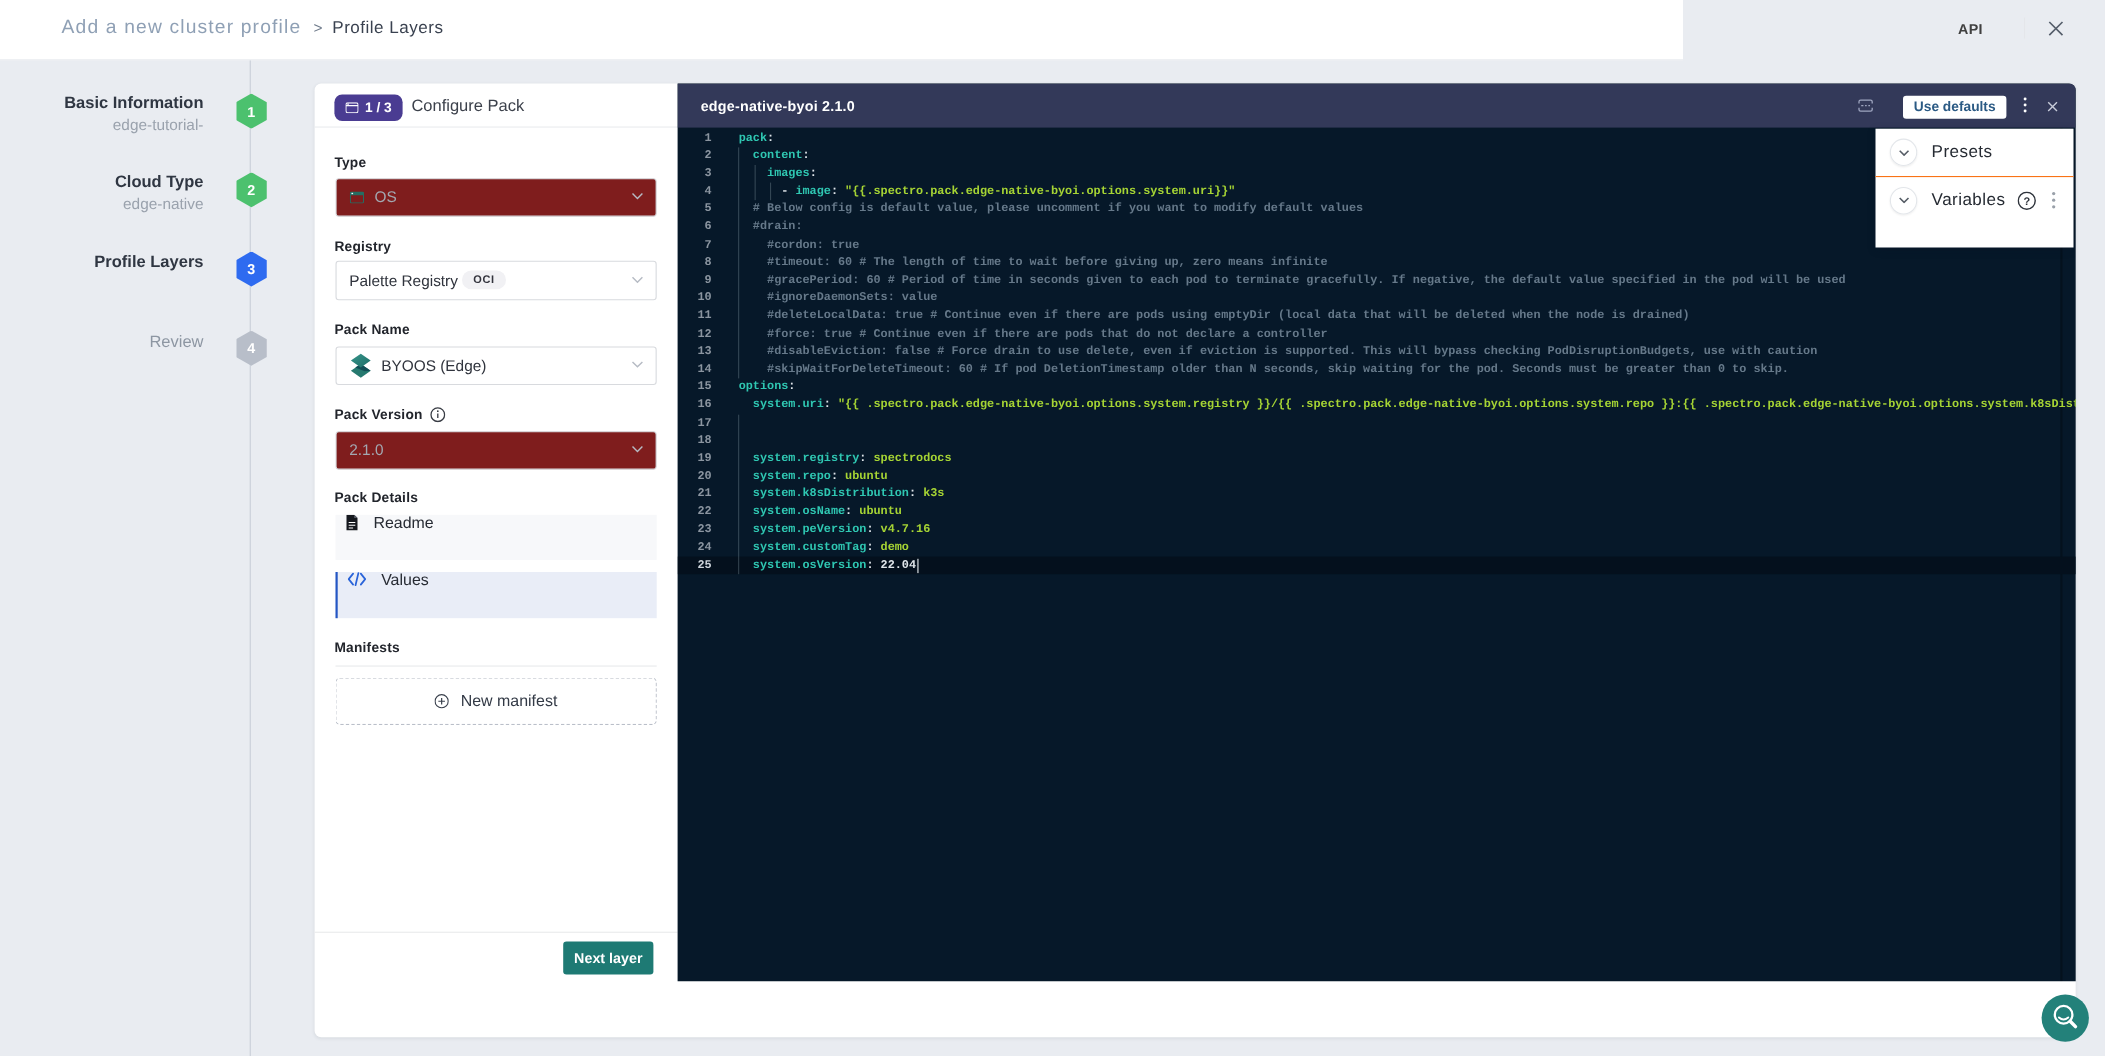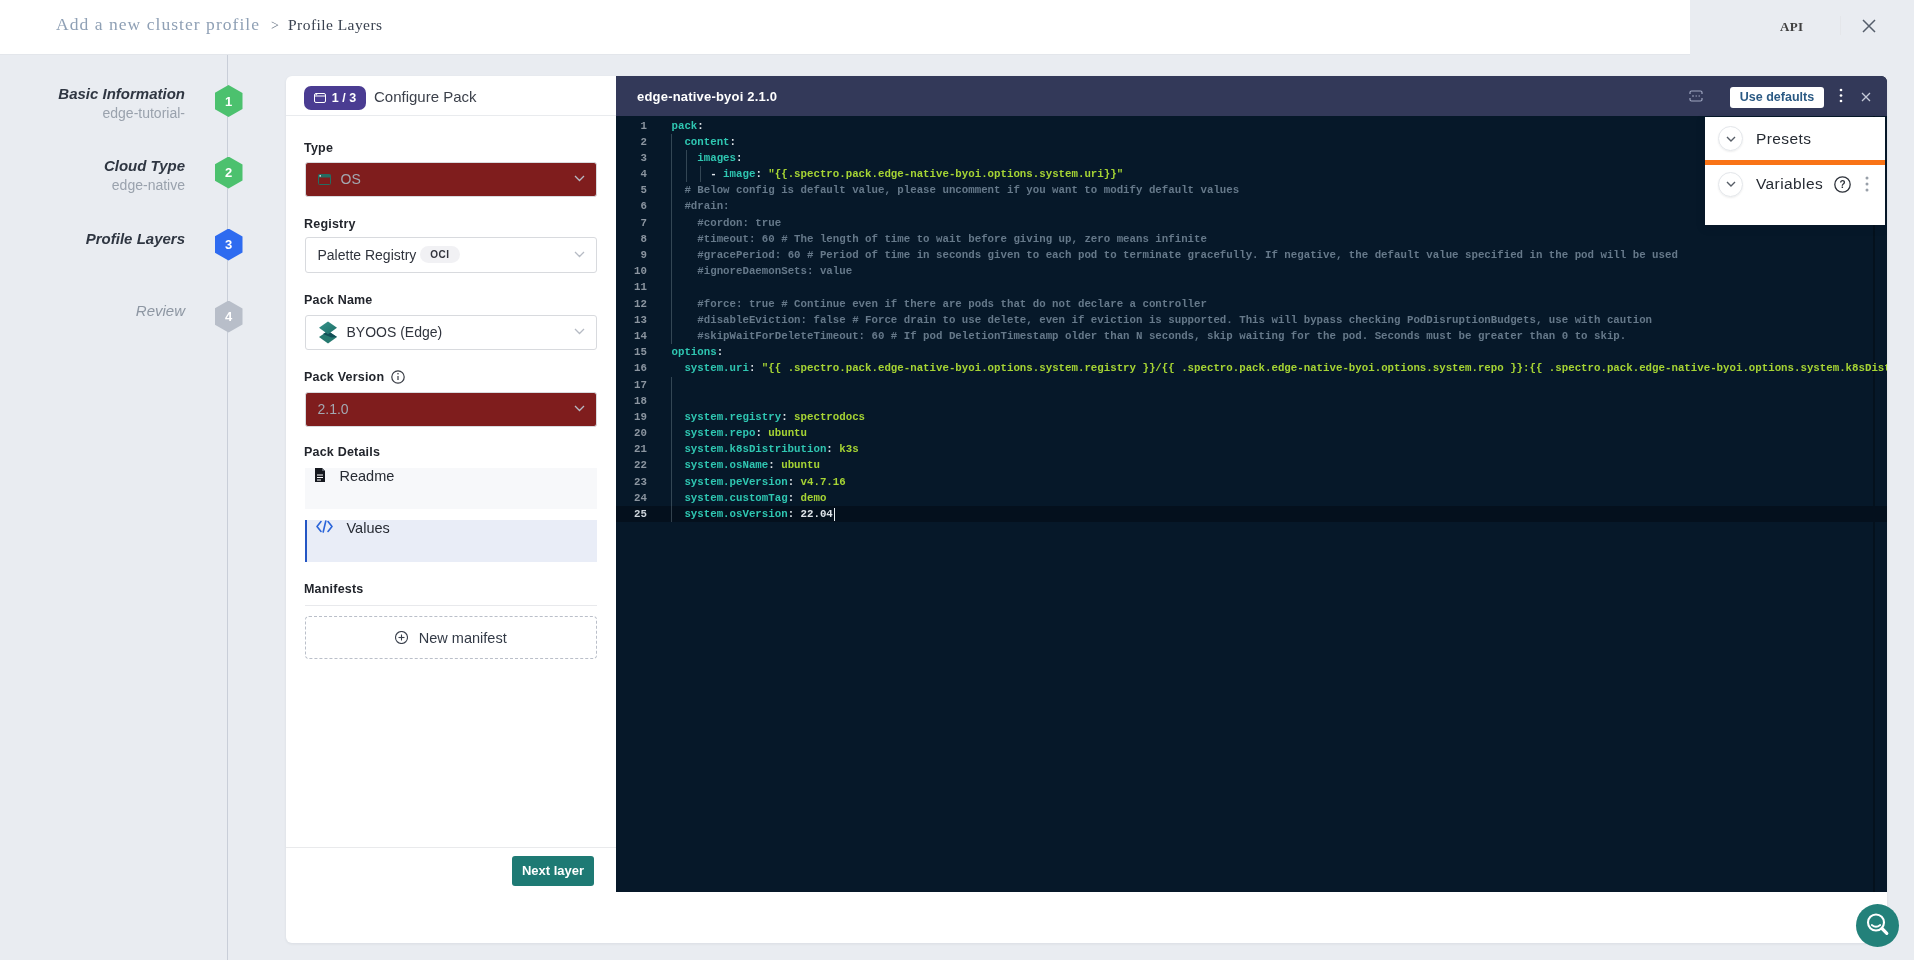--- a/index.html
+++ b/index.html
@@ -1,35 +1,35 @@
 <!DOCTYPE html>
 <html><head>
 <meta charset="utf-8">
 <style>
   * { margin:0; padding:0; box-sizing:border-box; }
   html,body { width:1914px; height:960px; overflow:hidden; }
   body { background:#e9ecf1; font-family:"Liberation Sans", sans-serif; position:relative; }
   .abs { position:absolute; }
 
   
-  #topbar { position:absolute; left:0; top:0; width:1690px; height:55px; background:#fff; border-bottom:1px solid #e3e6eb;font-family:Liberation Serif, serif; }
+  #topbar { position:absolute; left:0; top:0; width:1530px; height:55px; background:#fff; border-bottom:1px solid #e3e6eb; }
   #crumb { position:absolute; left:56px; top:14px; font-size:17.5px; color:#8fa0b5; font-weight:500; letter-spacing:1.05px; }
   #crumb .sep { color:#6e7a8a; font-size:14px; margin:0 9px 0 11px; font-weight:400; letter-spacing:0; }
   #crumb .cur { color:#3a4250; font-size:15.5px; letter-spacing:.45px; }
   #api { position:absolute; left:1780px; top:19px; font-size:13px; font-weight:700; color:#404040; letter-spacing:.3px; }
   #hdiv { position:absolute; left:1840px; top:16px; width:1px; height:19px; background:#e4e6ea; }
 
   
   #stepline { position:absolute; left:227px; top:55px; width:1px; height:905px; background:#c9ced8; }
   .hex { position:absolute; width:28px; height:32px; clip-path:polygon(50% 0,100% 25%,100% 75%,50% 100%,0 75%,0 25%); color:#fff; font-size:13px; font-weight:700; display:flex; align-items:center; justify-content:center; }
   .hex.g { background:#4cc16e; }
   .hex.b { background:#2e6bf0; }
   .hex.gr { background:#b8bec9; }
   .steplbl { position:absolute; right:1729px; text-align:right; }
-  .steplbl .t1 { font-size:15px; font-weight:700; color:#2f3642;font-style:italic; }
+  .steplbl .t1 { font-size:15px; font-weight:700; color:#2f3642; }
   .steplbl .t1.dim { color:#8d96a2; font-weight:500; }
   .steplbl .t2 { font-size:14px; color:#9aa2ad; margin-top:3px; }
 
   
   #card { position:absolute; left:286px; top:76px; width:1601px; height:867px; background:#fff; border-radius:6px; box-shadow:0 1px 3px rgba(40,50,70,.08); }
 
   
   #lpanel { position:absolute; left:0; top:0; width:330px; height:816px; }
   #lphead { position:absolute; left:0; top:0; width:330px; height:40px; border-bottom:1px solid #e9ebee; }
   #badge13 { position:absolute; left:18px; top:10px; width:62px; height:24px; background:#4a3c92; border-radius:7px; display:flex; align-items:center; justify-content:center; gap:6px; }
@@ -70,21 +70,21 @@
   .v { color:#a6d434; }
   .c { color:#66798a; }
   .w { color:#dfe5ea; }
   #activeln { position:absolute; left:0; top:390.1px; width:1271px; height:16.19px; background:#04101d; }
   .guide { position:absolute; width:1px; background:rgba(120,140,150,.4); }
   #cursor { position:absolute; left:217.7px; top:391.6px; width:1px; height:13px; background:#e8eef2; }
 
   
   #popup { position:absolute; left:1089px; top:41px; width:180px; height:108px; background:#fff; box-shadow:0 2px 8px rgba(10,20,40,.25); }
   .prow { height:43px; display:flex; align-items:center; padding-left:13px; position:relative; }
-  .prow + .prow { border-top:5px solid #f97316; }
+  .prow + .prow { border-top:1px solid #f97316; }
   .circbtn { width:25px; height:25px; border-radius:50%; border:1px solid #e3e6ea; box-shadow:0 1px 2px rgba(0,0,0,.07); display:flex; align-items:center; justify-content:center; }
   .prow .ptxt { font-size:15.5px; font-weight:500; color:#262b33; margin-left:13px; letter-spacing:.4px; }
 
   
   #cfoot { position:absolute; left:0; top:816px; width:1601px; height:51px; background:#fff; border-top:1px solid #ebecee; border-radius:0 0 6px 6px; }
   #prev { position:absolute; left:27px; top:16px; font-size:14.5px; font-weight:500; color:#35486b; }
   #nextbtn { position:absolute; left:89px; top:12px; width:67px; height:27px; background:#f3f4f6; border-radius:3px; display:flex; align-items:center; justify-content:center; gap:8px; font-size:14px; color:#9aa1ab; }
 
   
   #fab { position:absolute; left:1856px; top:903.5px; width:43px; height:43px; border-radius:50%; background:#23817a; display:flex; align-items:center; justify-content:center; }
@@ -232,21 +232,21 @@
           <div class="ln"><span class="no">1</span><span class="cd"><span class="k">pack</span><span class="w">:</span></span></div>
           <div class="ln"><span class="no">2</span><span class="cd"><span class="w">  </span><span class="k">content</span><span class="w">:</span></span></div>
           <div class="ln"><span class="no">3</span><span class="cd"><span class="w">    </span><span class="k">images</span><span class="w">:</span></span></div>
           <div class="ln"><span class="no">4</span><span class="cd"><span class="w">      - </span><span class="k">image</span><span class="w">: </span><span class="v">"{{.spectro.pack.edge-native-byoi.options.system.uri}}"</span></span></div>
           <div class="ln"><span class="no">5</span><span class="cd"><span class="w">  </span><span class="c"># Below config is default value, please uncomment if you want to modify default values</span></span></div>
           <div class="ln"><span class="no">6</span><span class="cd"><span class="w">  </span><span class="c">#drain:</span></span></div>
           <div class="ln"><span class="no">7</span><span class="cd"><span class="w">    </span><span class="c">#cordon: true</span></span></div>
           <div class="ln"><span class="no">8</span><span class="cd"><span class="w">    </span><span class="c">#timeout: 60 # The length of time to wait before giving up, zero means infinite</span></span></div>
           <div class="ln"><span class="no">9</span><span class="cd"><span class="w">    </span><span class="c">#gracePeriod: 60 # Period of time in seconds given to each pod to terminate gracefully. If negative, the default value specified in the pod will be used</span></span></div>
           <div class="ln"><span class="no">10</span><span class="cd"><span class="w">    </span><span class="c">#ignoreDaemonSets: value</span></span></div>
-          <div class="ln"><span class="no">11</span></div>
+          <div class="ln"><span class="no">11</span><span class="cd"><span class="w">    </span><span class="c">#deleteLocalData: true # Continue even if there are pods using emptyDir (local data that will be deleted when the node is drained)</span></span></div>
           <div class="ln"><span class="no">12</span><span class="cd"><span class="w">    </span><span class="c">#force: true # Continue even if there are pods that do not declare a controller</span></span></div>
           <div class="ln"><span class="no">13</span><span class="cd"><span class="w">    </span><span class="c">#disableEviction: false # Force drain to use delete, even if eviction is supported. This will bypass checking PodDisruptionBudgets, use with caution</span></span></div>
           <div class="ln"><span class="no">14</span><span class="cd"><span class="w">    </span><span class="c">#skipWaitForDeleteTimeout: 60 # If pod DeletionTimestamp older than N seconds, skip waiting for the pod. Seconds must be greater than 0 to skip.</span></span></div>
           <div class="ln"><span class="no">15</span><span class="cd"><span class="k">options</span><span class="w">:</span></span></div>
           <div class="ln"><span class="no">16</span><span class="cd"><span class="w">  </span><span class="k">system.uri</span><span class="w">: </span><span class="v">"{{ .spectro.pack.edge-native-byoi.options.system.registry }}/{{ .spectro.pack.edge-native-byoi.options.system.repo }}:{{ .spectro.pack.edge-native-byoi.options.system.k8sDistribution }}-{{ .spectro.pack.edge-native-byoi.options.system.peVersion }}"</span></span></div>
           <div class="ln"><span class="no">17</span><span class="cd"></span></div>
           <div class="ln"><span class="no">18</span><span class="cd"></span></div>
           <div class="ln"><span class="no">19</span><span class="cd"><span class="w">  </span><span class="k">system.registry</span><span class="w">: </span><span class="v">spectrodocs</span></span></div>
           <div class="ln"><span class="no">20</span><span class="cd"><span class="w">  </span><span class="k">system.repo</span><span class="w">: </span><span class="v">ubuntu</span></span></div>
           <div class="ln"><span class="no">21</span><span class="cd"><span class="w">  </span><span class="k">system.k8sDistribution</span><span class="w">: </span><span class="v">k3s</span></span></div>

